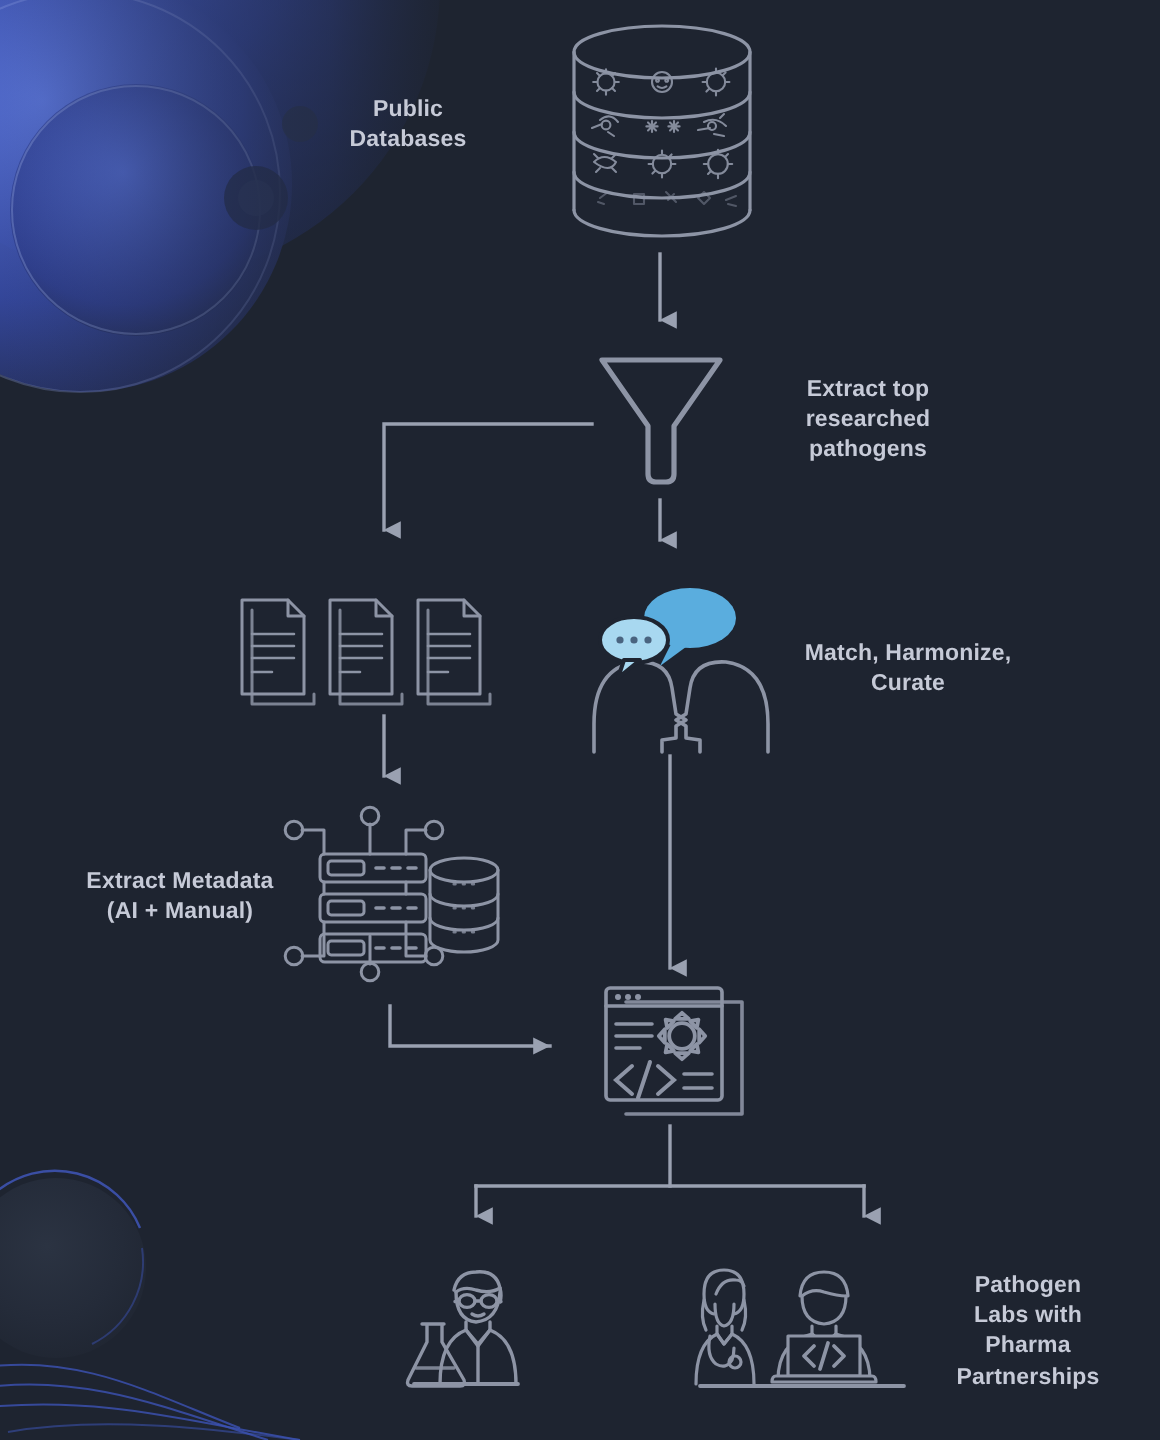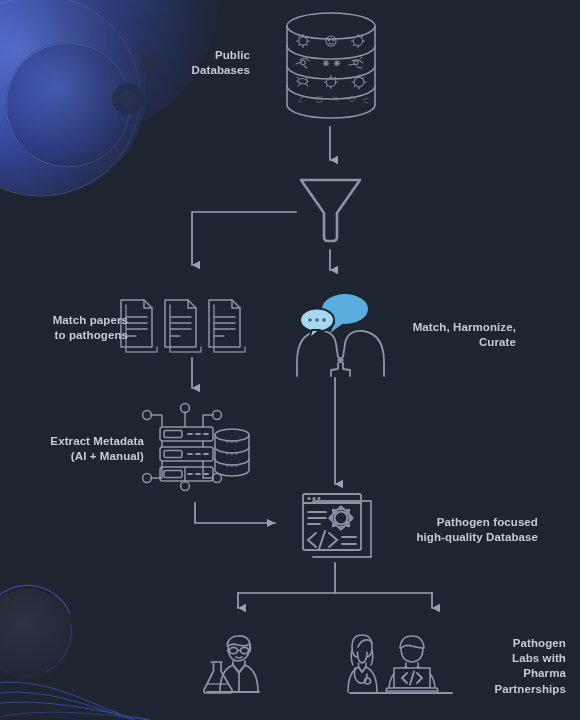--- a/index.html
+++ b/index.html
@@ -28,21 +28,21 @@
     position: absolute;
     left: 0; top: 0;
     width: 580px; height: 720px;
   }
   .node-label {
     position: absolute;
     color: #c6cad7;
     font-size: 11.5px;
     font-weight: bold;
     line-height: 1.32;
-    text-align: right;
+    text-align: center;
     white-space: pre-line;
     letter-spacing: 0.1px;
   }
 </style>
 </head>
 <body>
 
 <div id="stage">
 
   <svg id="bg-decor" viewBox="0 0 580 720">
@@ -349,32 +349,31 @@
       <path d="M 414 671.5 L 410 684.5" stroke-width="1.9"></path>
       <path d="M 417 673 L 422 678 L 417 683" stroke-width="1.9"></path>
 
       <path d="M 350 693 L 452 693" stroke-width="1.9"></path>
     </g>
   </svg>
 
   <div class="node-label" style="left:158px; top:48px; width:92px;">Public
 Databases</div>
 
-
-  <div class="node-label" style="left:16px; top:313px; width:112px;">Match papers
-to pathogens</div>
+  <div class="node-label" style="left:386px; top:188px; width:96px;">Extract top
+researched
+pathogens</div>
+
 
   <div class="node-label" style="left:392px; top:320px; width:124px;">Match, Harmonize,
 Curate</div>
 
-  <div class="node-label" style="left:12px; top:434px; width:132px;">Extract Metadata
+  <div class="node-label" style="left:24px; top:434px; width:132px;">Extract Metadata
 (AI + Manual)</div>
 
-  <div class="node-label" style="left:396px; top:515px; width:142px;">Pathogen focused
-high-quality Database</div>
 
 
   <div class="node-label" style="left:462px; top:636px; width:104px;">Pathogen
 Labs with
 Pharma
 Partnerships</div>
 
 </div>
 
 </body></html>

